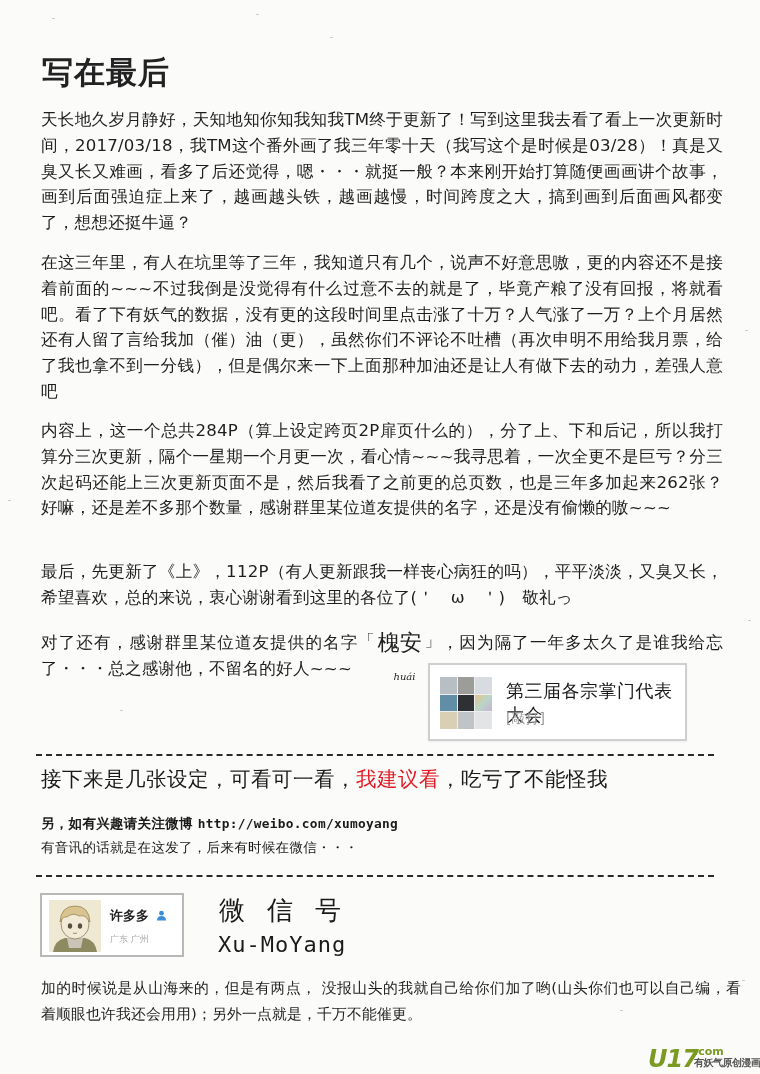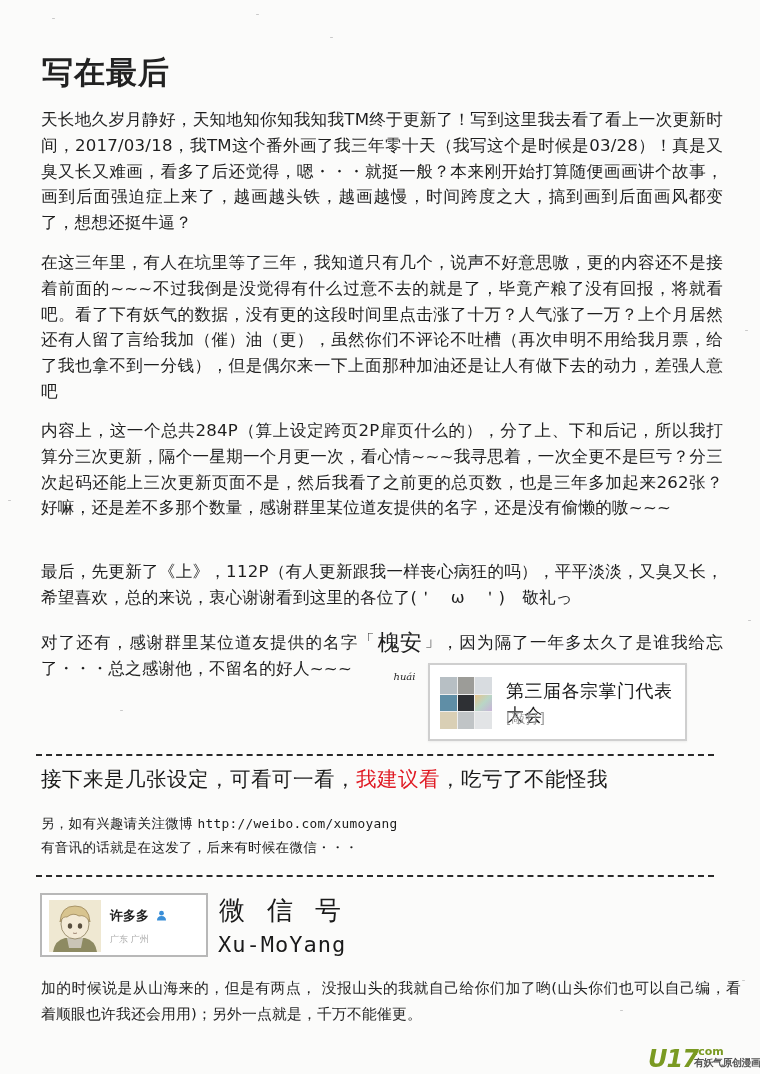--- a/index.html
+++ b/index.html
@@ -70,25 +70,25 @@
     #dash2 { top: 875px; }
     .notice {
       position: absolute; left: 41px; top: 765px; font-size: 20.5px; color: #1a1a1a;
       letter-spacing: 0.5px;
       text-align: center;
     }
     .notice .red { color: #e01b24; }
     .small {
       position: absolute; left: 41px; font-size: 13.5px; color: #1a1a1a; letter-spacing: 0.3px;
     }
-    #s1 { top: 815px; }
+    #s1 { top: 815px; font-weight: bold; }
     #s2 { top: 839px; }
     .url { font-family: "DejaVu Sans Mono", "Liberation Mono", monospace; font-size: 12.8px; }
     .wx-card {
-      position: absolute; left: 40px; top: 893px; width: 168px; height: 64px;
+      position: absolute; left: 40px; top: 893px; width: 144px; height: 64px;
       border: 2px solid #b8b8b8; background: #fff;
     }
     .wx-card .avatar {
       position: absolute; left: 7px; top: 5px; width: 52px; height: 52px;
       background: #ede6d0; overflow: hidden;
     }
     .wx-card .nick {
       position: absolute; left: 68px; top: 12px; font-size: 13px; font-weight: bold; color: #222;
     }
     .wx-card .nick .person-icon { display: inline-block; vertical-align: -1px; margin-left: 2px; }

